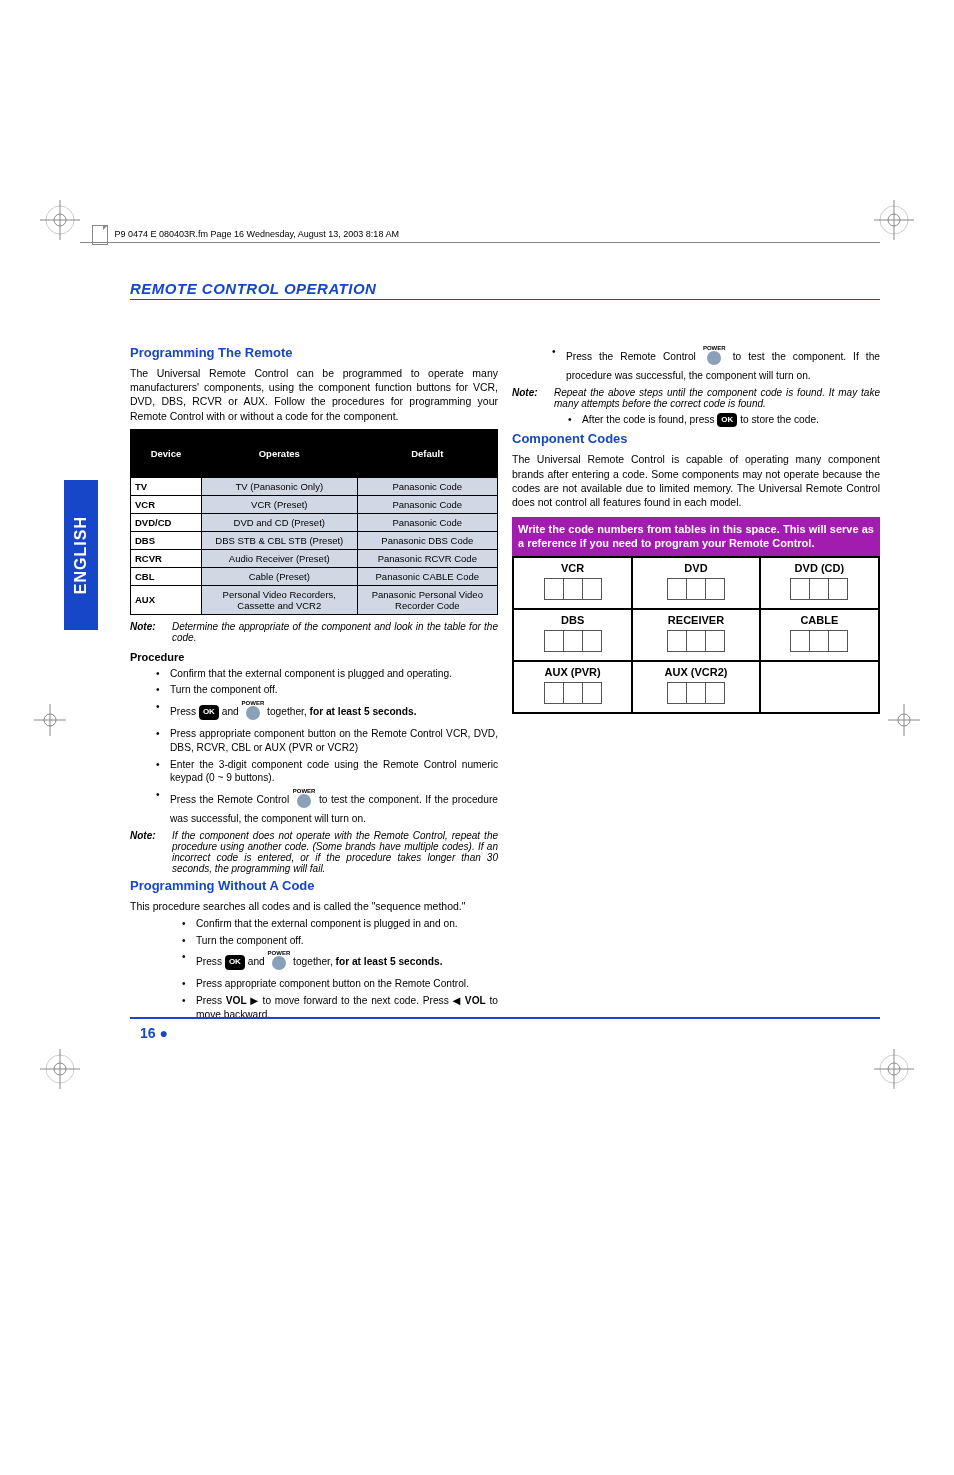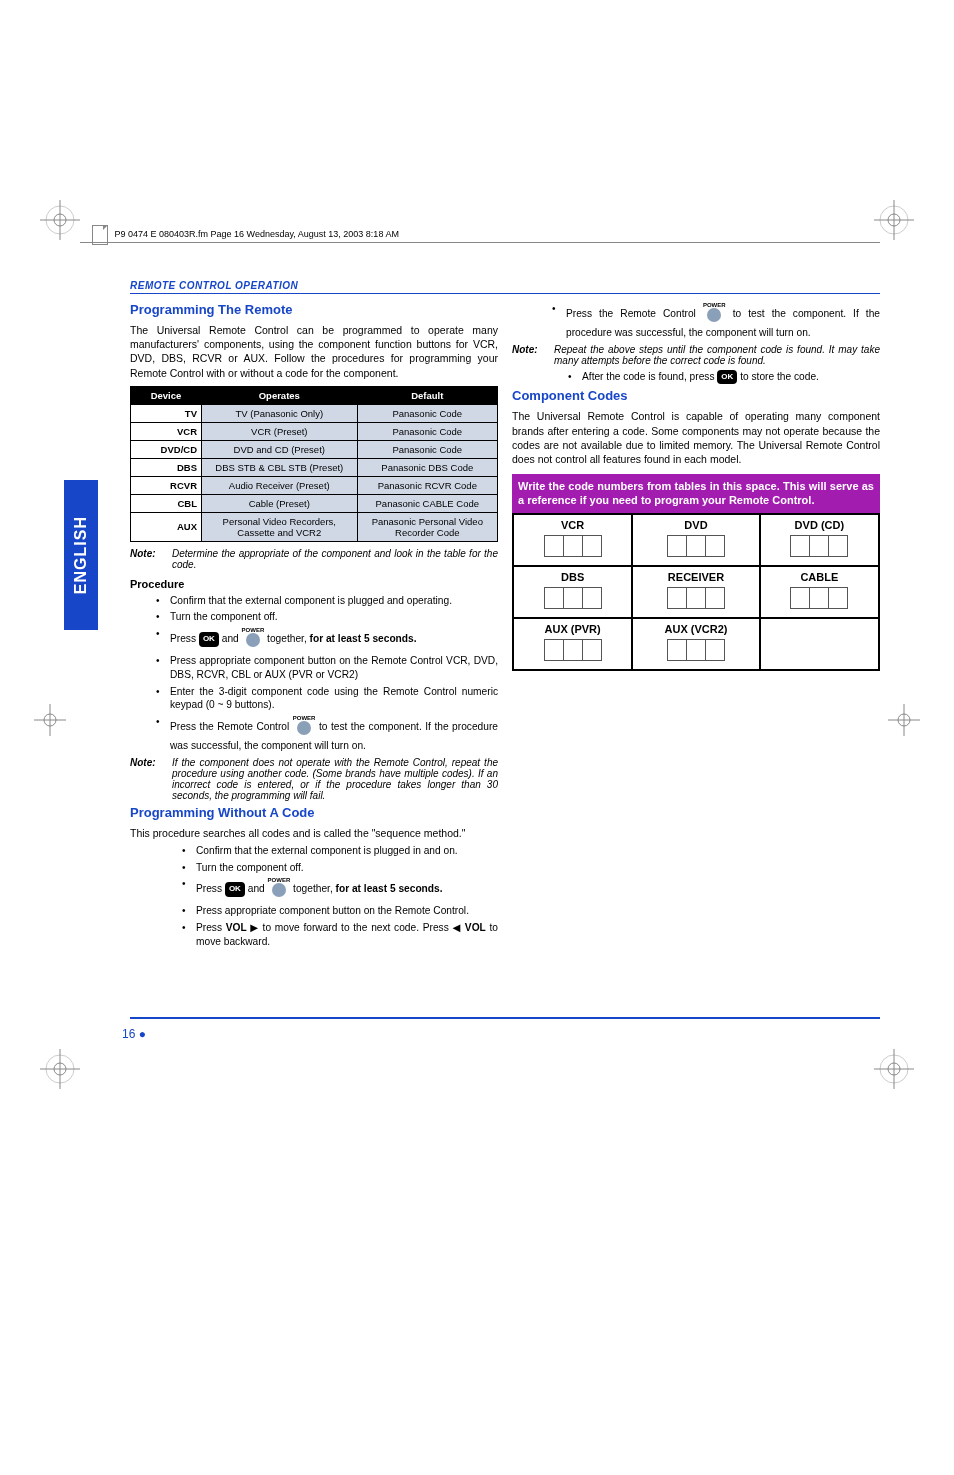--- a/index.html
+++ b/index.html
@@ -52,62 +52,63 @@
   .content {
     position: absolute;
     top: 280px;
     left: 130px;
     width: 750px;
   }
   .section-header {
     color: #1746c8;
     font-style: italic;
     font-weight: bold;
-    font-size: 10px;
+    font-size: 15px;
     font-variant: small-caps;
     letter-spacing: 0.5px;
     border-bottom: 1px solid #1746c8;
     padding-bottom: 2px;
     margin-bottom: 4px;
   }
   .cols {
     display: flex;
     gap: 14px;
   }
   .col {
     flex: 1;
+    margin-top: 37px;
   }
   .h-blue {
     color: #1746c8;
     font-weight: bold;
     font-size: 13px;
     margin: 4px 0 6px 0;
   }
   p { margin: 4px 0; text-align: justify; font-size: 10.5px; line-height: 1.35; }
   table.dev {
     width: 100%;
     border-collapse: collapse;
     font-size: 9.5px;
     margin: 6px 0;
   }
   table.dev th {
     background: #000;
     color: #fff;
     font-weight: bold;
-    padding: 3px 4px;
+    padding: 18px 4px;
     border: 1px solid #000;
   }
   table.dev td {
     border: 1px solid #000;
     padding: 3px 4px;
     text-align: center;
   }
   table.dev td.lbl {
     font-weight: bold;
-    text-align: right;
+    text-align: left;
     background: #fff;
     width: 62px;
   }
   table.dev td.mid { background: #d0d8e6; }
   .note-row { display: flex; margin: 4px 0; font-size: 10px; }
   .note-row .nl { font-weight: bold; font-style: italic; flex: 0 0 42px; }
   .note-row .nt { font-style: italic; text-align: justify; }
   .proc-h { font-weight: bold; font-size: 11px; margin: 8px 0 4px 0; }
   ul.bul { list-style: none; padding: 0 0 0 26px; margin: 2px 0; }
   ul.bul > li { position: relative; padding-left: 14px; margin: 3px 0; font-size: 10.2px; text-align: justify; line-height: 1.35; }
@@ -178,24 +179,24 @@
     border-top: 2px solid #1746c8;
     margin: 0;
     position: absolute;
     bottom: 140px;
     left: 130px;
     width: 750px;
   }
   .pgnum {
     position: absolute;
     bottom: 118px;
-    left: 122px;
+    left: 140px;
     color: #1746c8;
-    font-weight: normal;
-    font-size: 12px;
+    font-weight: bold;
+    font-size: 14px;
   }
   .pgnum .dot { color: #1746c8; }
   .tri { font-family: Arial; }
 </style>
 </head>
 <body>
 
 <div class="page">
 
   <div class="reg-mark" style="top:200px;left:40px;">

